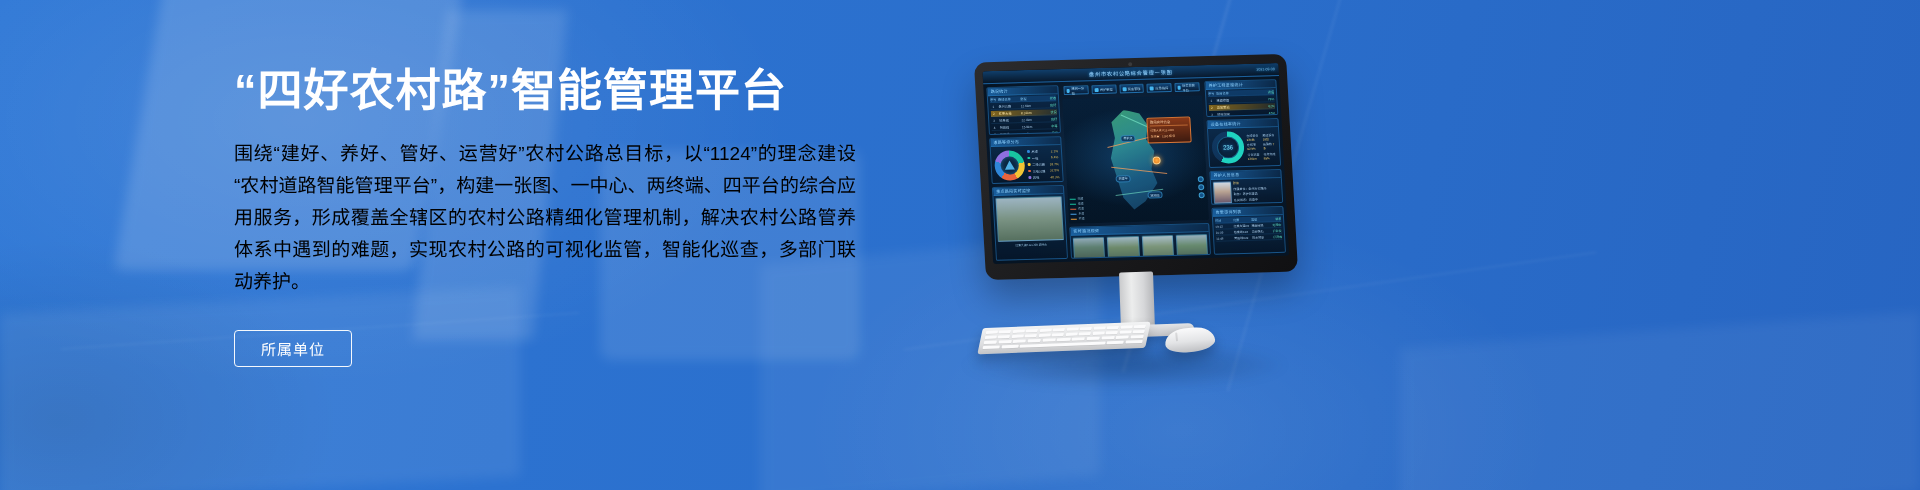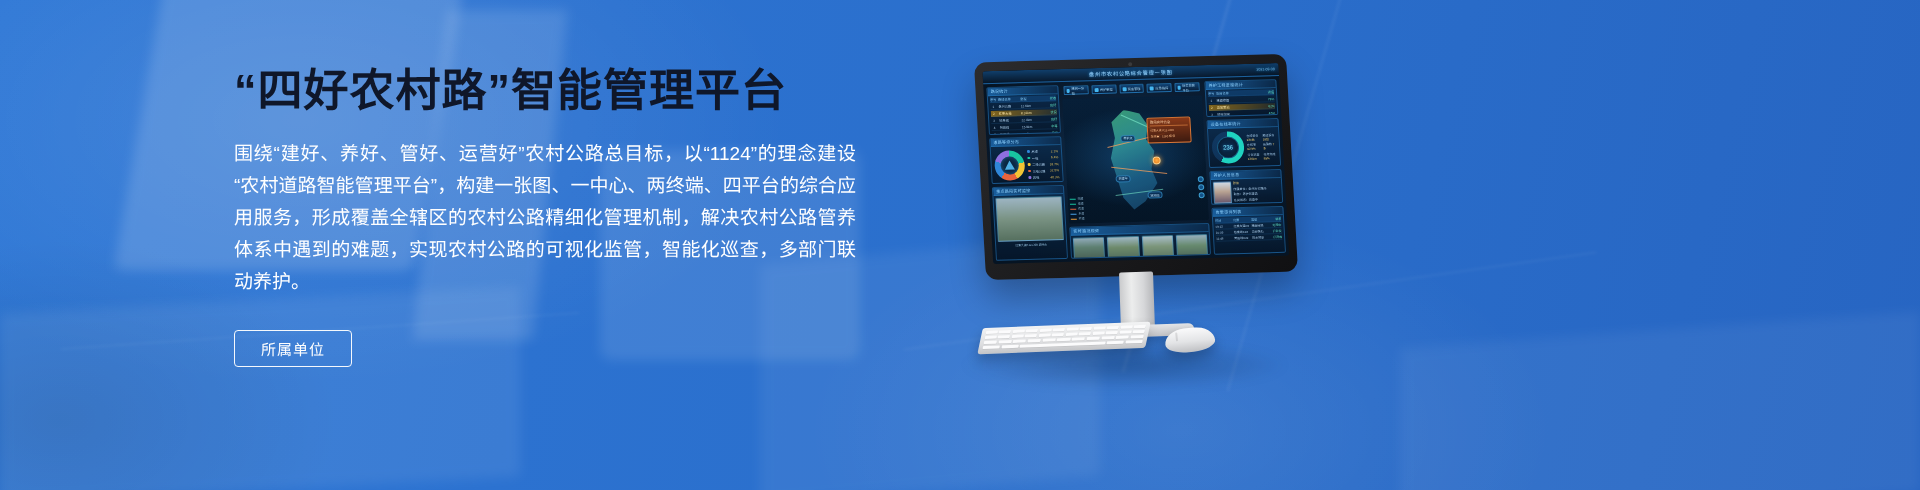--- a/index.html
+++ b/index.html
@@ -54,30 +54,30 @@
     left: 234px;
     top: 62px;
     width: 640px;
     z-index: 5;
   }
 
   .headline {
     font-size: 45px;
     line-height: 58px;
     font-weight: bold;
-    color: #0f172a;
+    color: #ffffff;
     letter-spacing: 1px;
     white-space: nowrap;
     margin-bottom: 18px;
   }
 
   .desc {
     font-size: 19px;
     line-height: 32px;
-    color: #ffffff;
+    color: #000000;
     text-align: justify;
     text-justify: inter-ideograph;
     width: 622px;
     font-weight: normal;
   }
 
   .cta {
     display: inline-flex;
     align-items: center;
     justify-content: center;

